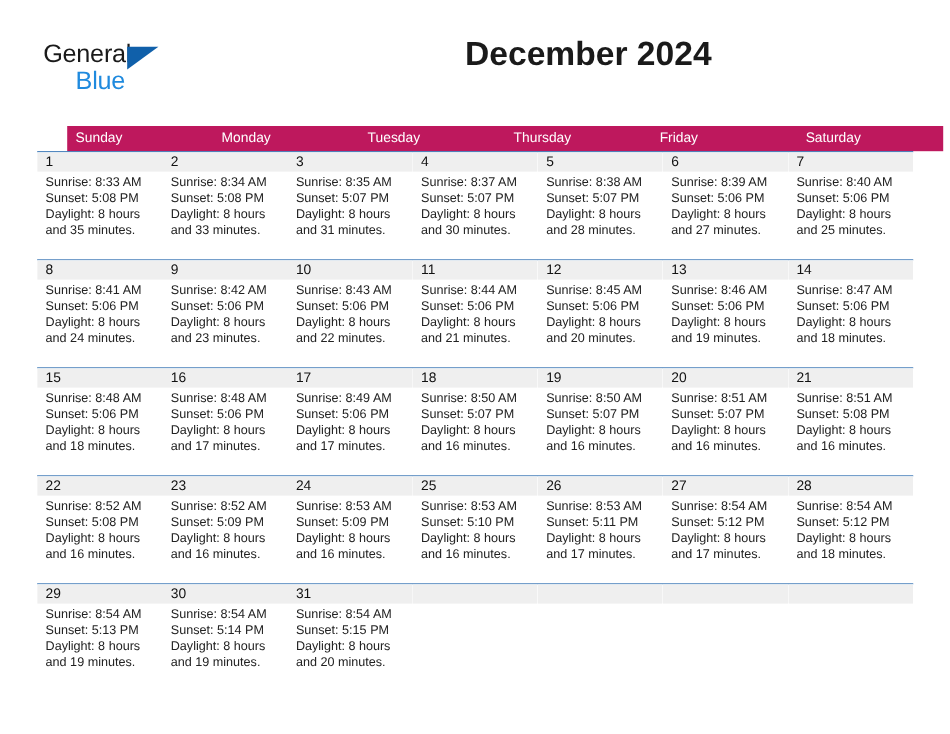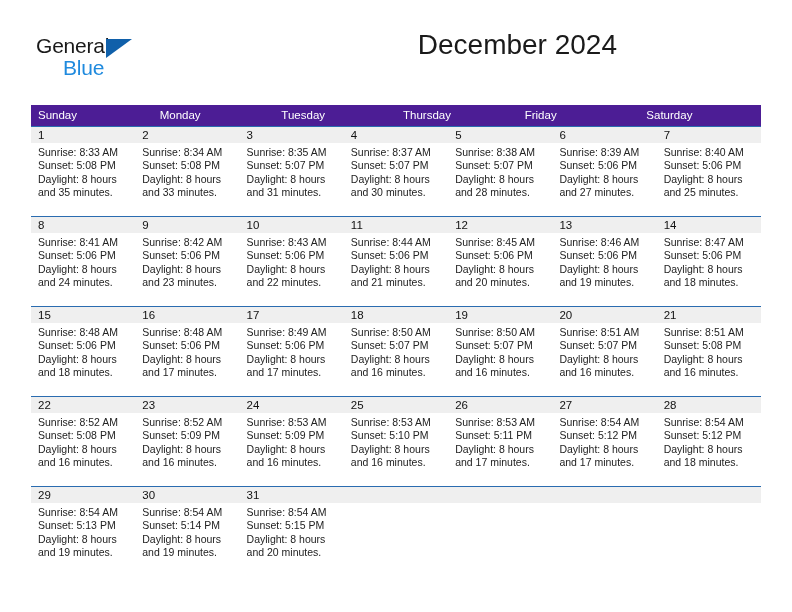--- a/index.html
+++ b/index.html
@@ -58,23 +58,24 @@
     position: absolute;
     left: 27px;
     top: 22px;
     font-size: 21px;
     letter-spacing: -0.2px;
     color: #1f8ade;
     font-family: "Liberation Sans", sans-serif;
   }
   .title-block {
     position: absolute;
-    right: 24px;
+    right: 48px;
     top: 28px;
     text-align: center;
+    font-weight: bold;
   }
   .cal-title {
     font-size: 28px;
     color: #1a1a1a;
     line-height: 34px;
     white-space: nowrap;
   }
   .cal-subtitle {
     font-size: 14.5px;
     color: #1a1a1a;
@@ -86,22 +87,23 @@
   
   .calendar {
     position: absolute;
     left: 31px;
     top: 105px;
     width: 730px;
   }
   .weekday-row {
     display: flex;
     width: 730px;
-    background: #4c1d95;
+    background: #be185d;
     height: 21px;
+    margin-left: 25px;
   }
   .weekday {
     flex: 1 1 0;
     font-size: 11.5px;
     color: #ffffff;
     line-height: 21px;
     padding-left: 7px;
     box-sizing: border-box;
     overflow: hidden;
     white-space: nowrap;

